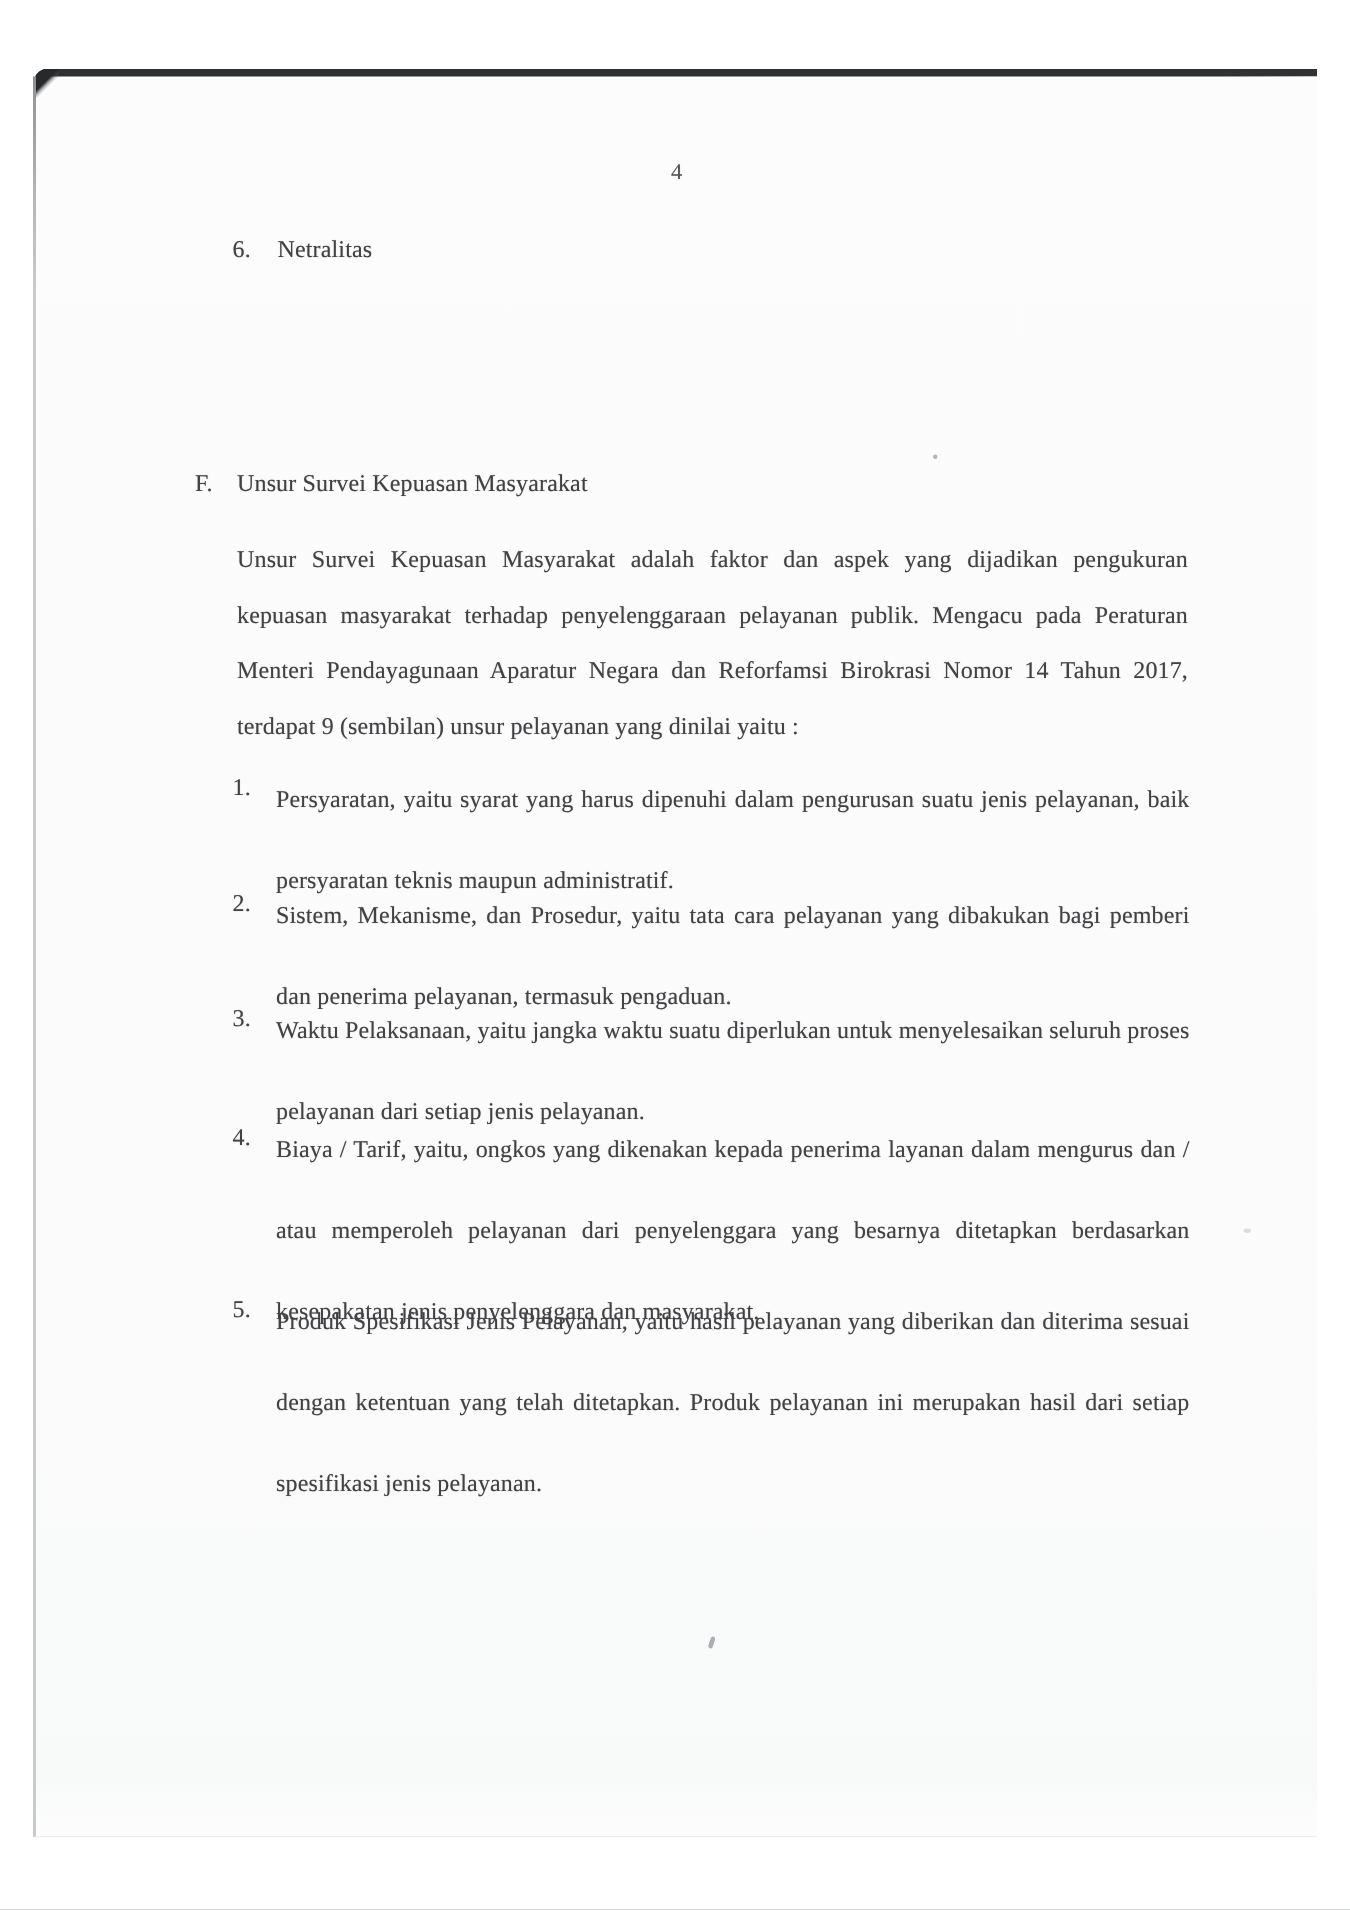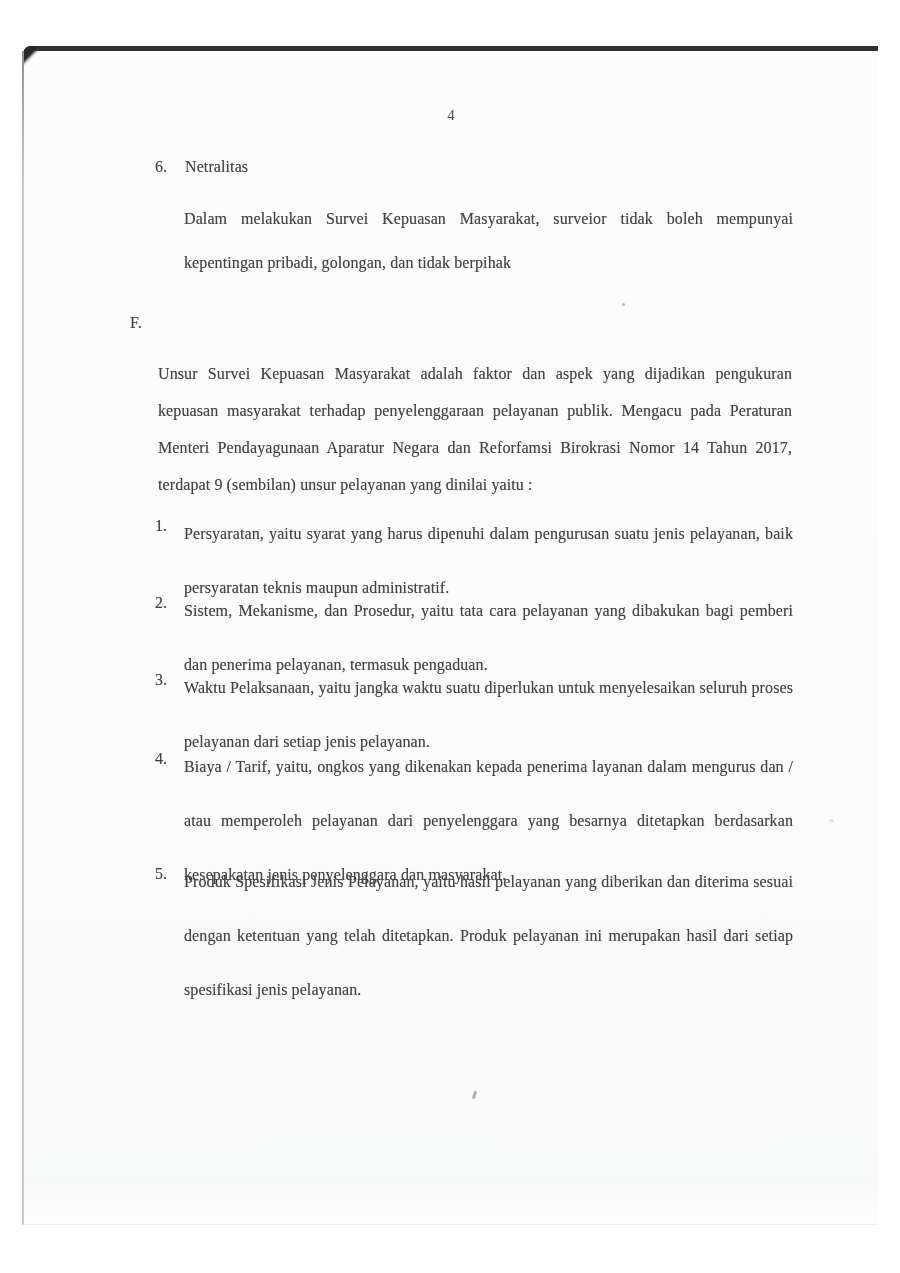--- a/index.html
+++ b/index.html
@@ -147,24 +147,24 @@
     <div class="corner-fold"></div>
     <div class="left-edge-shade"></div>
 
     <div class="page-number">4</div>
 
     <div class="row ink" style="top:105px; left:131px;">
       <div class="num-col">6.</div>
       <div>Netralitas</div>
     </div>
 
-    <div class="para ink netralitas-body">Dalam melakukan Survei Kepuasan Masyarakat, surveior tidak boleh mempunyai kepentingan pribadi, golongan, dan tidak berpihak</div>
 
     <div class="row ink heading-f" style="top:261px; left:106px;">
       <div class="num-col">F.</div>
+      <div>Unsur Survei Kepuasan Masyarakat</div>
     </div>
 
     <div class="para ink section-intro">Unsur Survei Kepuasan Masyarakat adalah faktor dan aspek yang dijadikan pengukuran kepuasan masyarakat terhadap penyelenggaraan pelayanan publik. Mengacu pada Peraturan Menteri Pendayagunaan Aparatur Negara dan Reforfamsi Birokrasi Nomor 14 Tahun 2017, terdapat 9 (sembilan) unsur pelayanan yang dinilai yaitu :</div>
 
     <div class="li li-1 ink">
       <div class="num-col">1.</div>
       <div class="li-text">Persyaratan, yaitu syarat yang harus dipenuhi dalam pengurusan suatu jenis pelayanan, baik persyaratan teknis maupun administratif.</div>
     </div>
 
     <div class="li li-2 ink">

